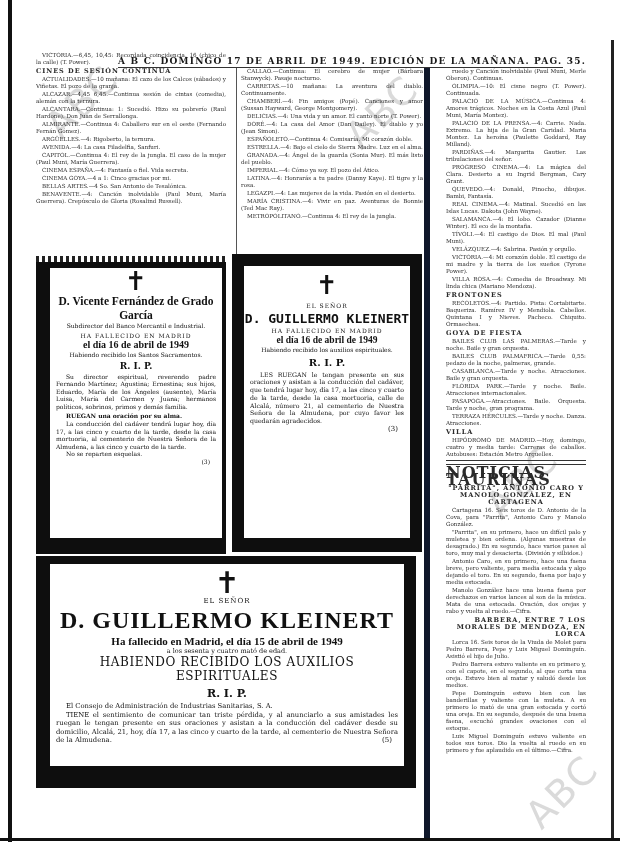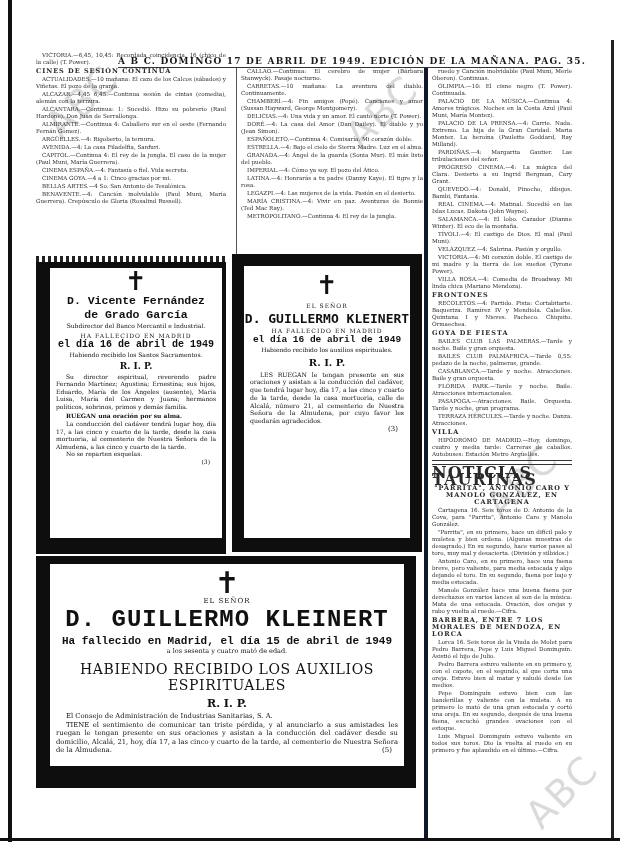--- a/index.html
+++ b/index.html
@@ -8,33 +8,33 @@
   .page-edge-right { position:absolute; right:6px; top:40px; width:3px; height:800px; background:#222; }
   .page-bottom-rule { position:absolute; left:0; right:0; top:838px; height:3px; background:#111; }
   .watermark { position:absolute; font-family:"DejaVu Sans", sans-serif; font-size:38px; color:rgba(150,150,150,0.35); transform:rotate(-45deg); pointer-events:none; letter-spacing:2px; }
   .header { position:absolute; left:118px; top:56px; width:445px; font-family:"DejaVu Serif", serif; font-size:9px; font-weight:bold; letter-spacing:1.2px; border-bottom:1px solid #333; padding-bottom:1px; white-space:nowrap; }
   .col { position:absolute; font-size:5.6px; line-height:7px; text-align:justify; color:#2a2a2a; }
   .col p { margin:0 0 1px 0; text-indent:6px; }
   .col h4 { margin:2px 0 1px 0; font-size:6.5px; letter-spacing:1px; text-indent:0; }
   .col .rule { height:3px; border-top:1px solid #333; border-bottom:1px solid #333; margin:2px 0; }
   .col1 { left:36px; top:52px; width:190px; height:192px; overflow:hidden; }
   .col2 { left:236px; top:68px; width:182px; height:186px; overflow:hidden; border-left:1px solid #555; padding-left:4px; }
-  .col3 { left:424px; top:68px; width:140px; height:770px; overflow:hidden; border-left:4px solid #0f172a; padding-left:4px; }
+  .col3 { left:424px; top:68px; width:140px; height:770px; overflow:hidden; border-left:6px solid #0f172a; padding-left:16px; }
   .dots-row { position:absolute; left:36px; top:256px; width:190px; height:6px; background:repeating-linear-gradient(90deg,#222 0 3px,transparent 3px 6px); }
   .obit { position:absolute; background:#0e0e0e; }
   .obit .inner { position:absolute; background:#fff; text-align:center; color:#111; overflow:hidden; }
   .obit .cross { font-size:26px; line-height:26px; font-family:"DejaVu Sans", sans-serif; font-weight:bold; }
   .ob1 { left:36px; top:262px; width:190px; height:292px; }
   .ob1 .inner { left:14px; top:6px; right:4px; bottom:16px; }
   .ob2 { left:232px; top:254px; width:190px; height:298px; }
   .ob2 .inner { left:12px; top:12px; right:12px; bottom:14px; }
   .ob3 { left:36px; top:556px; width:380px; height:232px; }
   .ob3 .inner { left:14px; top:8px; right:12px; bottom:22px; }
   .t-small { font-size:6px; line-height:7.5px; }
-  .t-name { font-family:Liberation Mono, monospace; font-weight:bold; }
+  .t-name { font-family:Liberation Serif, serif; font-weight:bold; }
   .t-body { font-size:6.8px; line-height:8.6px; text-align:justify; padding:0 6px; }
   .t-body p { margin:0; text-indent:10px; }
   .t-num { text-align:right; padding-right:12px; font-size:7px; }
   .taurinas-title { font-family:"DejaVu Serif", serif; font-size:16px; letter-spacing:1px; text-align:left; margin:4px 0 1px 0; text-indent:0; }
 </style>
 </head>
 <body>
 
 <div class="page-edge-left"></div>
 <div class="page-edge-right"></div>
@@ -107,21 +107,21 @@
   <p>TERRAZA HÉRCULES.—Tarde y noche. Danza. Atracciones.</p>
   <h4>VILLA</h4>
   <p>HIPÓDROMO DE MADRID.—Hoy, domingo, cuatro y media tarde: Carreras de caballos. Autobuses: Estación Metro Argüelles.</p>
   <div class="rule"></div>
   <h2 class="taurinas-title">NOTICIAS TAURINAS</h2>
   <h4 style="text-align:center;">"PARRITA", ANTONIO CARO Y MANOLO GONZÁLEZ, EN CARTAGENA</h4>
   <p>Cartagena 16. Seis toros de D. Antonio de la Cova, para "Parrita", Antonio Caro y Manolo González.</p>
   <p>"Parrita", en su primero, hace un difícil palo y muletea y bien ordena. (Algunas muestras de desagrado.) En su segundo, hace varios pases al toro, muy mal y desacierta. (División y silbidos.)</p>
   <p>Antonio Caro, en su primero, hace una faena breve, pero valiente, para media estocada y algo dejando el toro. En su segundo, faena por bajo y media estocada.</p>
   <p>Manolo González hace una buena faena por derechazos en varios lances al son de la música. Mata de una estocada. Ovación, dos orejas y rabo y vuelta al ruedo.—Cifra.</p>
-  <h4 style="text-align:left;">BARBERA, ENTRE 7 LOS MORALES DE MENDOZA, EN LORCA</h4>
+  <h4 style="text-align:right;">BARBERA, ENTRE 7 LOS MORALES DE MENDOZA, EN LORCA</h4>
   <p>Lorca 16. Seis toros de la Viuda de Molet para Pedro Barrera, Pepe y Luis Miguel Dominguín. Asistió el hijo de Julio.</p>
   <p>Pedro Barrera estuvo valiente en su primero y, con el capote, en el segundo, al que corta una oreja. Estuvo bien al matar y saludó desde los medios.</p>
   <p>Pepe Dominguín estuvo bien con las banderillas y valiente con la muleta. A su primero lo mató de una gran estocada y cortó una oreja. En su segundo, después de una buena faena, escuchó grandes ovaciones con el estoque.</p>
   <p>Luis Miguel Dominguín estuvo valiente en todos sus toros. Dio la vuelta al ruedo en su primero y fue aplaudido en el último.—Cifra.</p>
 </div>
 
 <div class="obit ob1">
   <div class="inner">
     <div class="cross">✝</div>
     <div class="t-name" style="font-size:11.5px;line-height:14px;padding:0 8px;">D. Vicente Fernández de Grado García</div>
@@ -156,21 +156,21 @@
   </div>
 </div>
 
 <div class="obit ob3">
   <div class="inner">
     <div class="cross" style="font-size:30px;line-height:30px;margin-top:4px;">✝</div>
     <div class="t-small" style="font-size:7px;letter-spacing:1px;">EL SEÑOR</div>
     <div class="t-name" style="font-size:24px;line-height:28px;letter-spacing:1px;">D. GUILLERMO KLEINERT</div>
     <div class="t-name" style="font-size:11px;line-height:14px;">Ha fallecido en Madrid, el día 15 de abril de 1949</div>
     <div class="t-small" style="font-size:6.5px;">a los sesenta y cuatro mató de edad.</div>
-    <div style="font-size:14px;letter-spacing:0.6px;margin-top:6px;">HABIENDO RECIBIDO LOS AUXILIOS ESPIRITUALES</div>
+    <div style="font-size:12px;letter-spacing:0.6px;margin-top:0;">HABIENDO RECIBIDO LOS AUXILIOS ESPIRITUALES</div>
     <div style="font-weight:bold;font-size:11px;margin:4px 0 2px 0;">R. I. P.</div>
     <div class="t-body" style="padding:0 6px;">
       <p>El Consejo de Administración de Industrias Sanitarias, S. A.</p>
       <p>TIENE el sentimiento de comunicar tan triste pérdida, y al anunciarlo a sus amistades les ruegan le tengan presente en sus oraciones y asistan a la conducción del cadáver desde su domicilio, Alcalá, 21, hoy, día 17, a las cinco y cuarto de la tarde, al cementerio de Nuestra Señora de la Almudena.</p>
     </div>
     <div class="t-num" style="margin-top:-9px;">(5)</div>
   </div>
 </div>
 
 </body></html>

